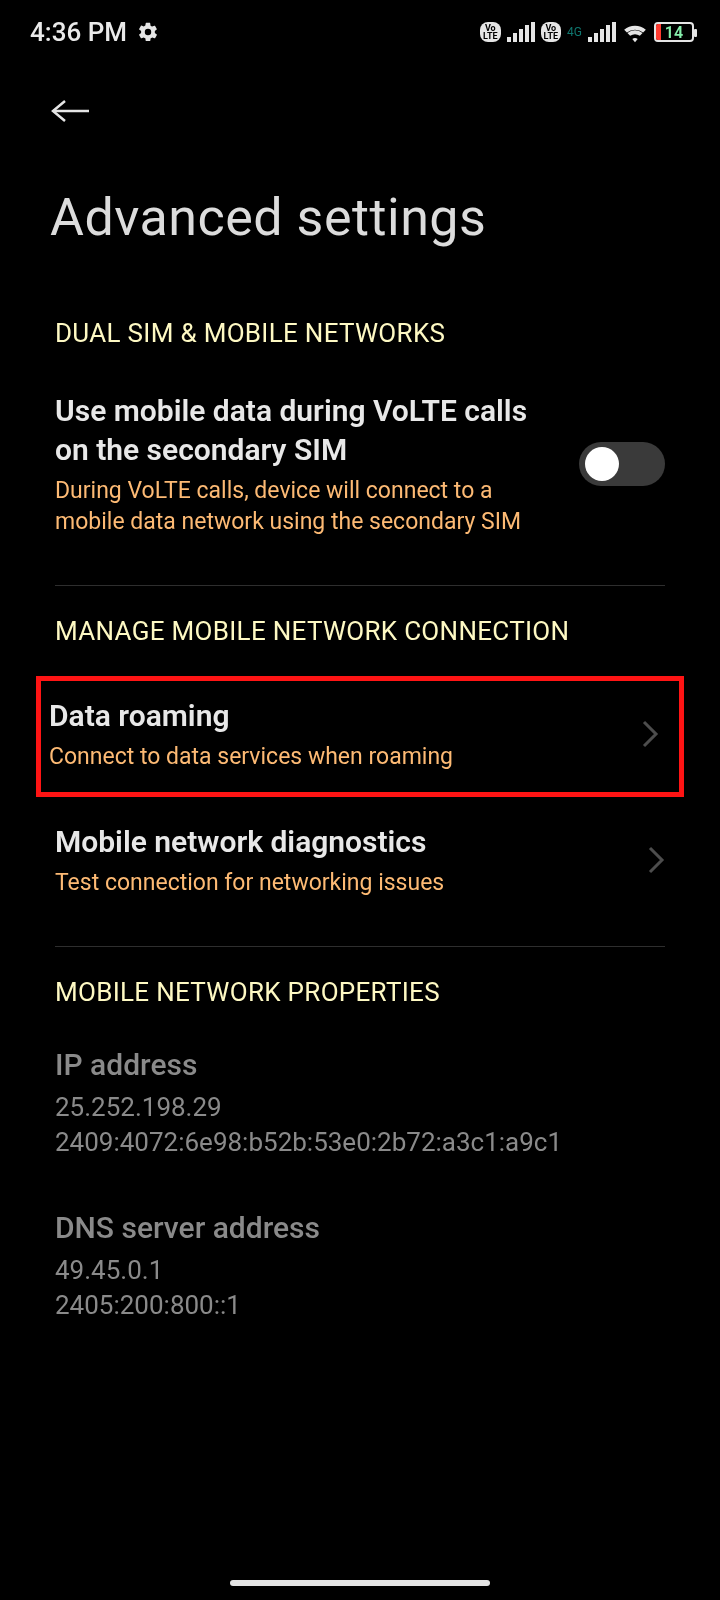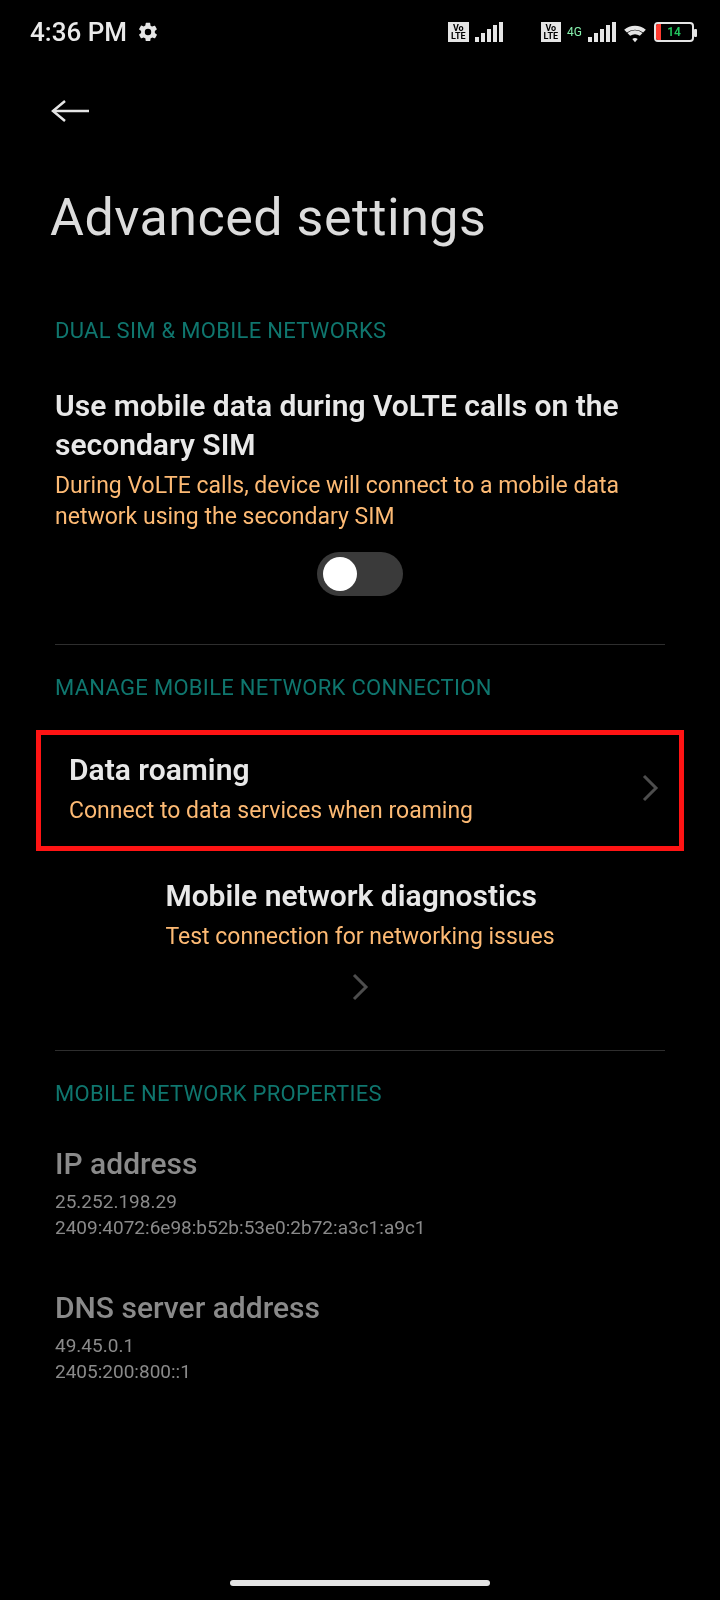--- a/index.html
+++ b/index.html
@@ -19,68 +19,67 @@
     align-items: center;
     padding: 12px 26px 8px 30px;
     height: 60px;
   }
   .status-left { display: flex; align-items: center; gap: 10px; }
   .status-time { font-size: 26px; font-weight: 500; color: #eaeaea; }
   .gear-icon { width: 22px; height: 22px; }
   .status-right { display: flex; align-items: center; gap: 6px; }
   .volte-badge {
     font-size: 9px; font-weight: 700; color: #000;
-    background: #e5e5e5; border-radius: 0; padding: 2px 3px;
-    line-height: 8px; text-align: center; margin-left: 32px;
+    background: #e5e5e5; border-radius: 8px; padding: 2px 3px;
+    line-height: 8px; text-align: center;
   }
   .sig-bars { display: inline-flex; align-items: flex-end; gap: 2px; height: 20px; }
   .sig-bars span { width: 4px; background: #e5e5e5; display: inline-block; }
   .sig-bars .b1{height:5px}.sig-bars .b2{height:9px}.sig-bars .b3{height:13px}.sig-bars .b4{height:17px}.sig-bars .b5{height:20px}
-  .net-label { font-size: 12px; color: #86efac; line-height: 10px; text-align:center; }
+  .net-label { font-size: 12px; color: #0f766e; line-height: 10px; text-align:center; }
   .wifi-icon { width: 26px; height: 22px; }
   .battery {
     width: 40px; height: 20px; border: 2px solid #e5e5e5;
     border-radius: 4px; position: relative;
     display: flex; align-items: center;
   }
   .battery::after{
     content:""; position:absolute; right:-5px; top:5px;
     width:3px; height:8px; background:#e5e5e5; border-radius:1px;
   }
   .battery-fill { height: 100%; background:#ff3b30; border-radius:2px 0 0 2px; width:14%; }
   .battery-num {
     position:absolute; width:100%; text-align:center;
-    font-size:12px; font-weight:600; color:#22c55e;
+    font-size:16px; font-weight:600; color:#86efac;
   }
 
   
   .header { padding: 30px 50px 0 50px; }
   .back-btn { width: 42px; height: 42px; display:flex; align-items:center; justify-content:center;}
   .back-arrow { width: 40px; height: 28px; }
 
   .page-title {
     font-size: 52px;
     font-weight: 400;
     color: #dcdcdc;
     padding: 55px 50px 40px 50px;
     letter-spacing: 0.5px;
   }
 
   .section-header {
-    font-size: 22px;
-    color: #0f766e;
+    font-size: 26px;
+    color: #fef9c3;
     padding: 30px 55px 18px 55px;
     letter-spacing: 0.3px;
   }
 
   .setting-row {
     display:flex; align-items:center;
     padding: 25px 55px 30px 55px;
     gap: 20px;
-    flex-direction: column;
   }
   .setting-text { flex: 1; }
   .setting-title {
     font-size: 30px; font-weight:600; color:#e8e8e8;
     line-height: 1.3; margin-bottom:6px;
   }
   .setting-sub {
     font-size: 23px; color:#fdba74; line-height:1.35;
   }
 
@@ -95,28 +94,28 @@
 
   .divider { height:1px; background:#2e2e2e; margin: 18px 55px 0 55px; }
 
   .chevron {
     width: 18px; height: 30px; flex-shrink:0; opacity:0.5;
   }
 
   .highlight-box {
     border: 5px solid #ff1414;
     margin: 12px 36px 0 36px;
-    padding: 15px 20px 20px 28px;
+    padding: 15px 20px 20px 8px;
     display:flex; align-items:center; gap:20px;
   }
   .highlight-box .setting-text { flex:1; }
 
   .property-block { padding: 22px 77px 10px 55px; }
   .property-title { font-size: 30px; font-weight:500; color:#8a8a8a; margin-bottom:8px;}
-  .property-value { font-size: 19px; color:#8a8a8a; line-height:1.35; }
+  .property-value { font-size: 26px; color:#8a8a8a; line-height:1.35; }
 
   .home-indicator {
     position:absolute; bottom:14px; left:50%; transform:translateX(-50%);
     width: 260px; height:6px; background:#e5e5e5; border-radius:3px;
   }
 
   svg { display:block; }
 </style>
 </head>
 <body>

